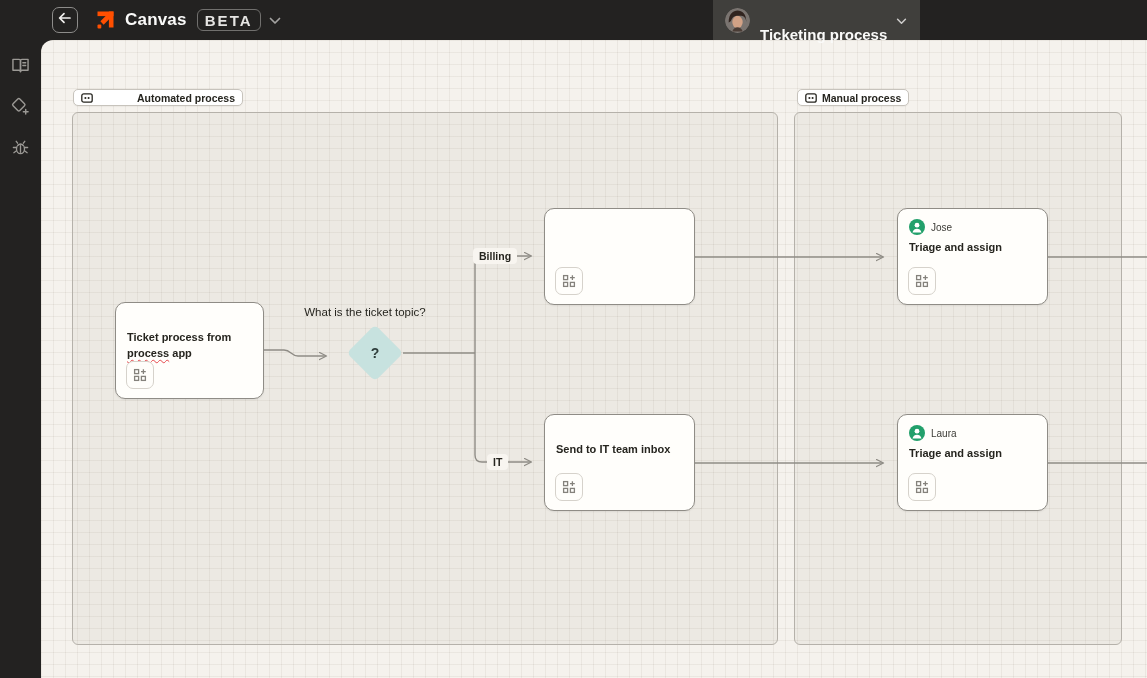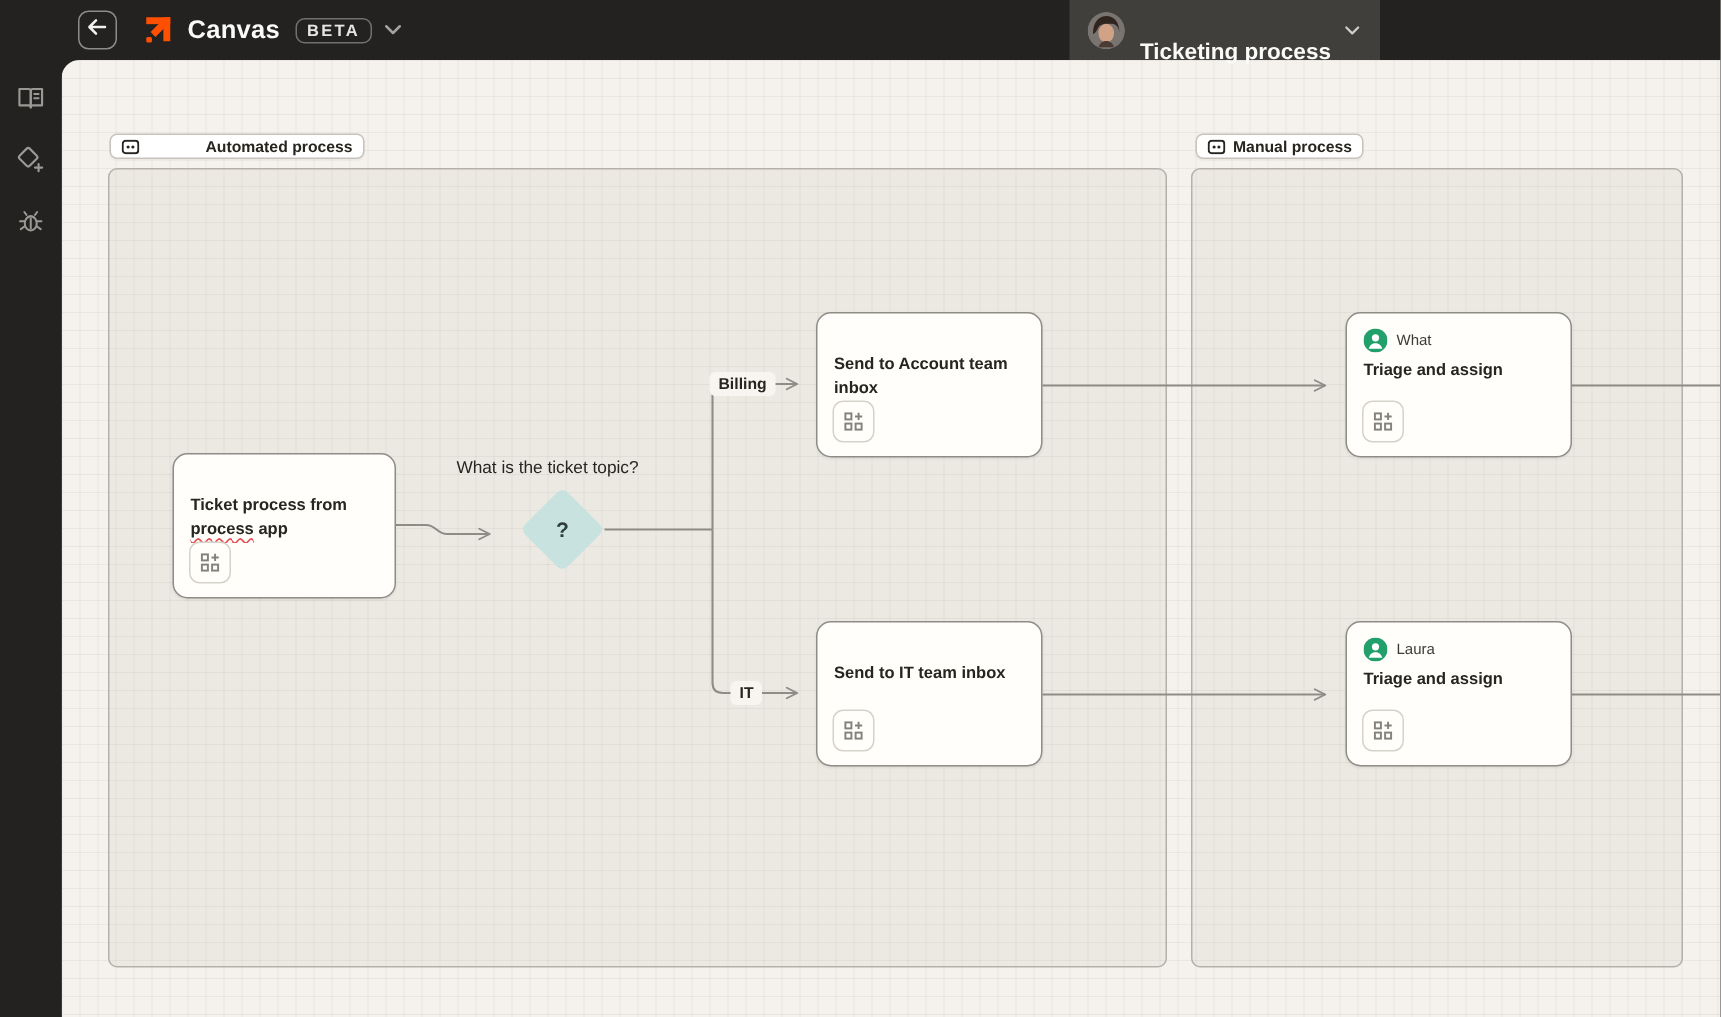--- a/index.html
+++ b/index.html
@@ -19,21 +19,21 @@
     margin-left:8px; width:26px; height:26px; flex:0 0 auto;
     border:1.5px solid #8d8c8a; border-radius:7px; background:transparent;
     display:flex; align-items:center; justify-content:center; cursor:pointer;
   }
   .logo { margin-left:17px; width:20px; height:20px; flex:0 0 auto; }
   .app-title {
     margin-left:10px; font-size:17px; font-weight:700; color:#fafaf9; letter-spacing:0.2px;
   }
   .beta-badge {
     margin-left:10px; border:1.5px solid #71706e; border-radius:6px;
-    padding:2px 7px 1px 7px; font-size:11px; font-weight:700;
+    padding:2px 7px 1px 7px; font-size:15px; font-weight:700;
     letter-spacing:0.14em; color:#e6e5e3;
   }
   .topbar-chevron { margin-left:8px; }
 
   .doc-title-group {
     position:absolute; left:713px; top:0; height:40px; width:207px;
     background:#403f3c; display:flex; align-items:center; padding:0 12px; cursor:pointer;
   }
   .doc-avatar { width:25px; height:25px; border-radius:50%; overflow:hidden; flex:0 0 auto; }
   .doc-title { margin-left:10px; font-size:15px; font-weight:700; color:#fafaf9; white-space:nowrap;margin-top:28px; }
@@ -259,21 +259,20 @@
       <svg width="14" height="14" viewBox="0 0 14 14" fill="none" stroke="#85827c" stroke-width="1.3">
         <rect x="1.6" y="1.6" width="4" height="4"></rect>
           <rect x="1.6" y="8.4" width="4" height="4"></rect>
           <rect x="8.4" y="8.4" width="4" height="4"></rect>
         <path d="M10.4 1.2 V6 M8 3.6 H12.8"></path>
       </svg>
     </div>
   </div>
 
   <div class="node node-account">
-    <div class="node-title">Send to Account team inbox</div>
     <div class="app-btn">
       <svg width="14" height="14" viewBox="0 0 14 14" fill="none" stroke="#85827c" stroke-width="1.3">
         <rect x="1.6" y="1.6" width="4" height="4"></rect>
           <rect x="1.6" y="8.4" width="4" height="4"></rect>
           <rect x="8.4" y="8.4" width="4" height="4"></rect>
         <path d="M10.4 1.2 V6 M8 3.6 H12.8"></path>
       </svg>
     </div>
   </div>
 
@@ -289,21 +288,21 @@
     </div>
   </div>
 
   <div class="node node-jose">
     <div class="assignee-row">
       <svg width="16" height="16" viewBox="0 0 16 16">
         <circle cx="8" cy="8" r="8" fill="#22a06b"></circle>
         <circle cx="8" cy="6.2" r="2.4" fill="#ffffff"></circle>
         <path d="M3.5,13.5 C4.3,10.8 6,9.8 8,9.8 C10,9.8 11.7,10.8 12.5,13.5 Z" fill="#ffffff"></path>
       </svg>
-      <span class="assignee-name">What</span>
+      <span class="assignee-name">Jose</span>
     </div>
     <div class="node-title node-title-lower">Triage and assign</div>
     <div class="app-btn">
       <svg width="14" height="14" viewBox="0 0 14 14" fill="none" stroke="#85827c" stroke-width="1.3">
         <rect x="1.6" y="1.6" width="4" height="4"></rect>
           <rect x="1.6" y="8.4" width="4" height="4"></rect>
           <rect x="8.4" y="8.4" width="4" height="4"></rect>
         <path d="M10.4 1.2 V6 M8 3.6 H12.8"></path>
       </svg>
     </div>

